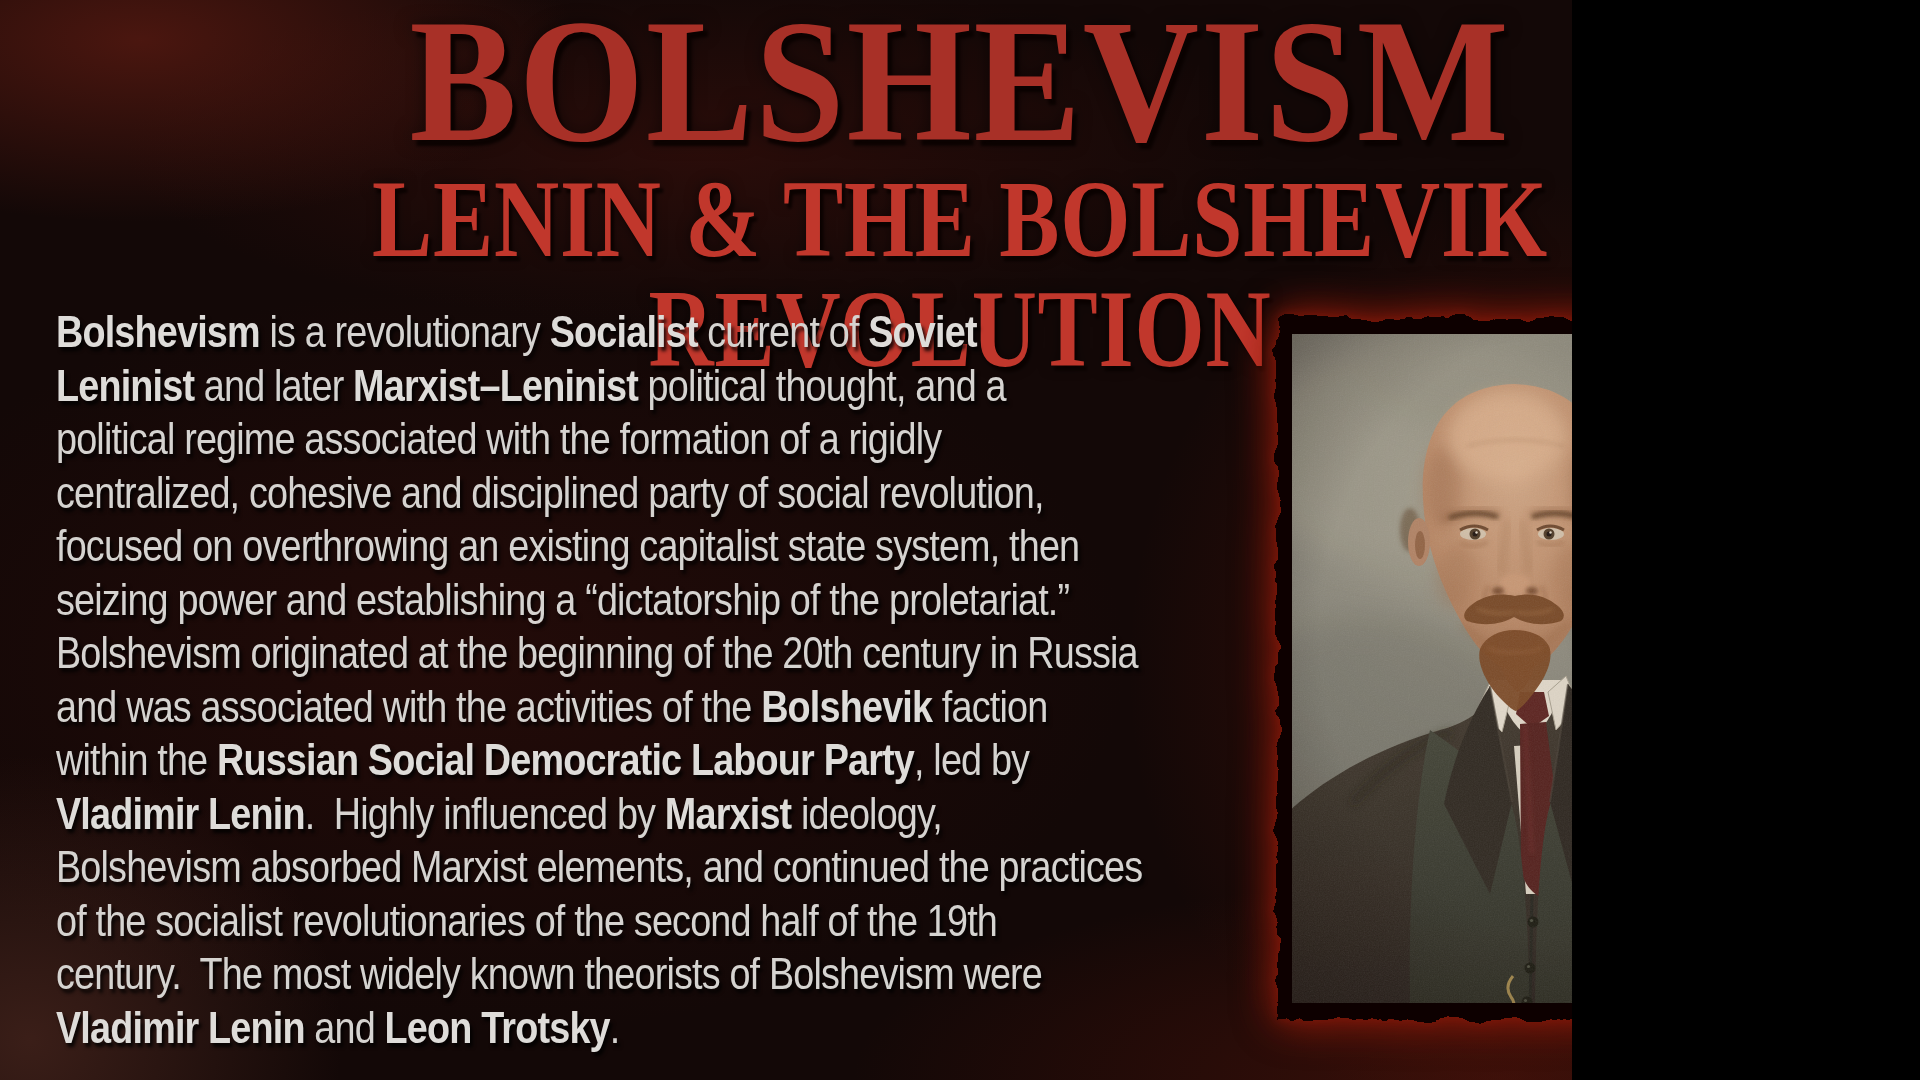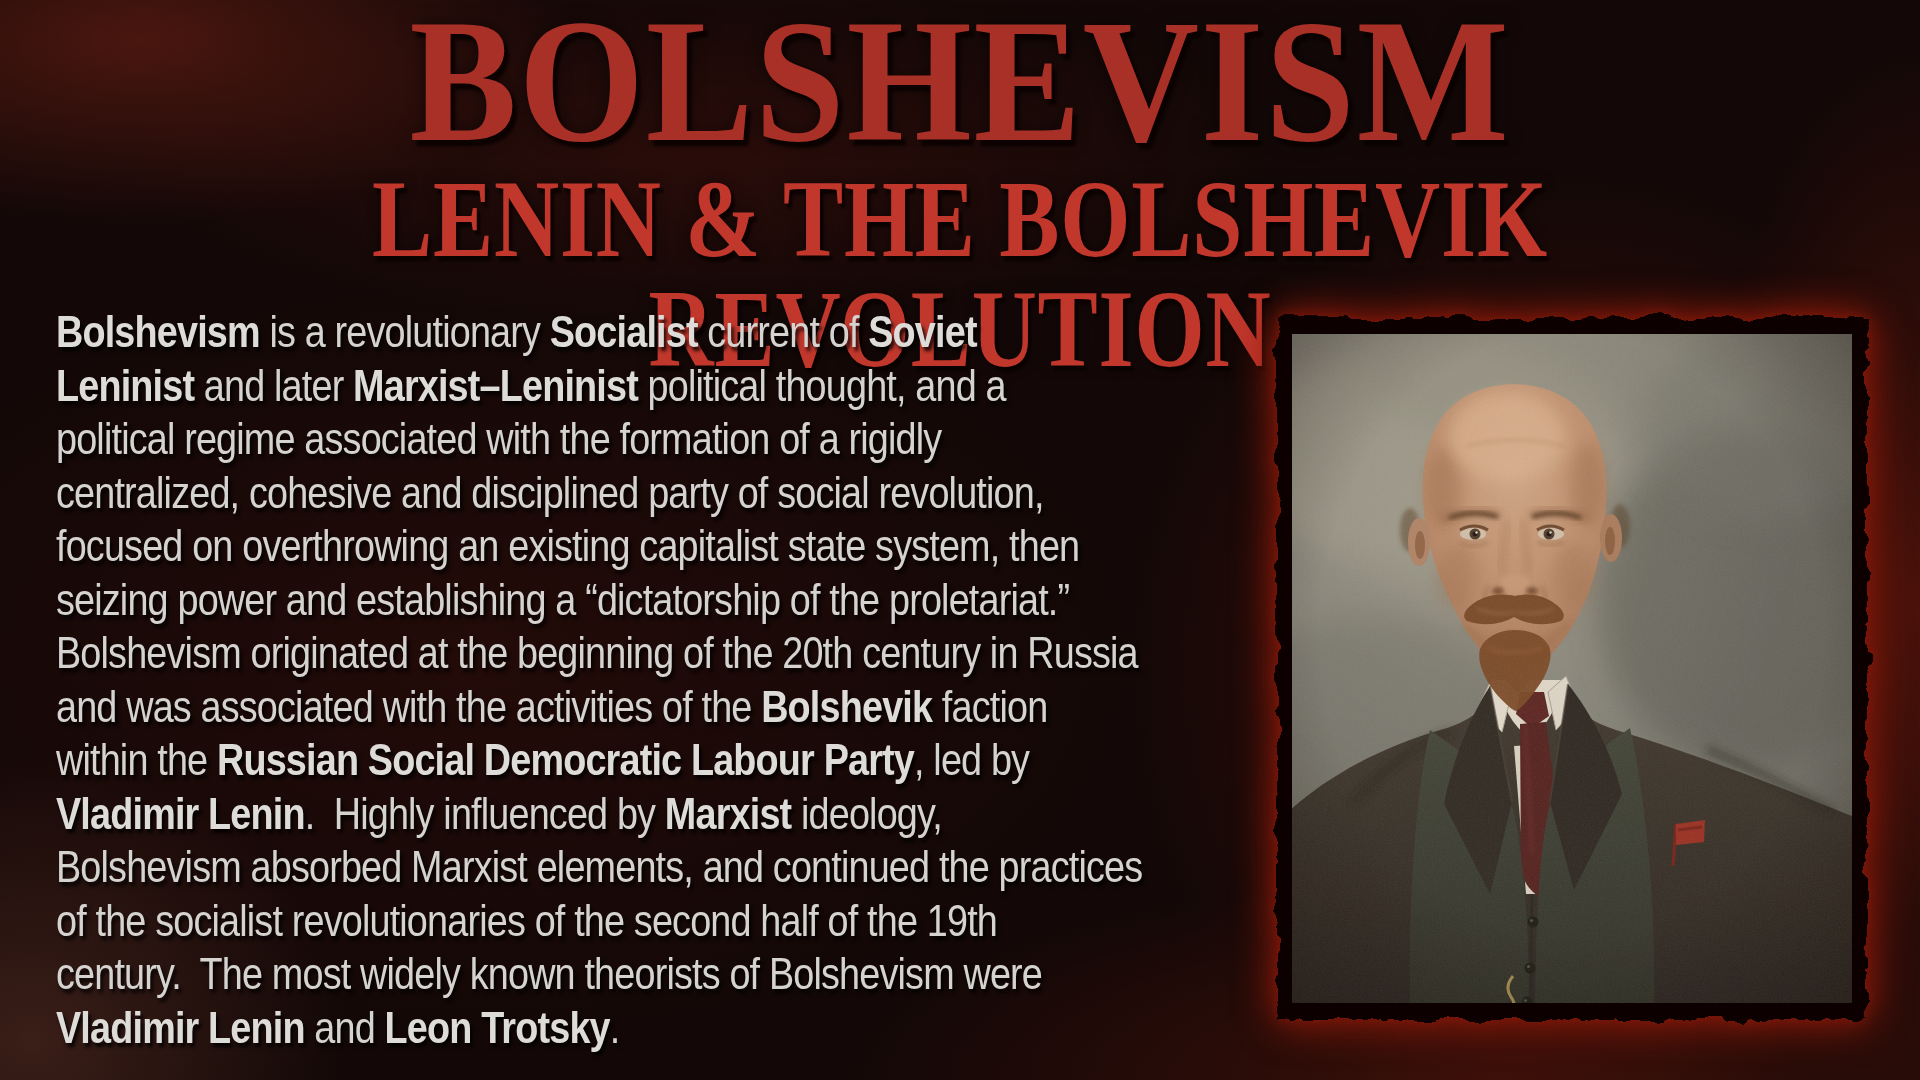--- a/index.html
+++ b/index.html
@@ -1,17 +1,17 @@
 <!DOCTYPE html>
 <html style="--bg-base: #130807; --title-red: #a83027; --subtitle-red: #c1372c; --body-text: #d5d3d0; --body-bold: #dedcd9; --frame-glow: #96190a;"><head>
 <meta charset="utf-8">
 <style>
   html,body{margin:0;padding:0;background:#000;}
   .poster{
-    position:relative;width:1920px;height:1080px;overflow:hidden;
+    position:relative;width:1572px;height:1080px;overflow:hidden;
     font-family:"Liberation Sans",sans-serif;
     background-color:var(--bg-base,#130807);
     background-image:
       radial-gradient(ellipse 620px 260px at 140px 40px,  rgba(120,34,22,.55), transparent 70%),
       radial-gradient(ellipse 800px 240px at 700px 150px, rgba(80,20,14,.38),  transparent 72%),
       radial-gradient(ellipse 460px 420px at 30px 1040px, rgba(150,82,64,.30), transparent 68%),
       radial-gradient(ellipse 900px 520px at 480px 660px, rgba(64,16,11,.35),  transparent 72%),
       radial-gradient(ellipse 300px 760px at 1916px 600px,rgba(120,26,13,.50), transparent 72%),
       radial-gradient(ellipse 900px 280px at 1500px 1078px,rgba(105,24,11,.45),transparent 72%),
       radial-gradient(ellipse 740px 820px at 1572px 668px, rgba(140,30,12,.38),transparent 60%);

